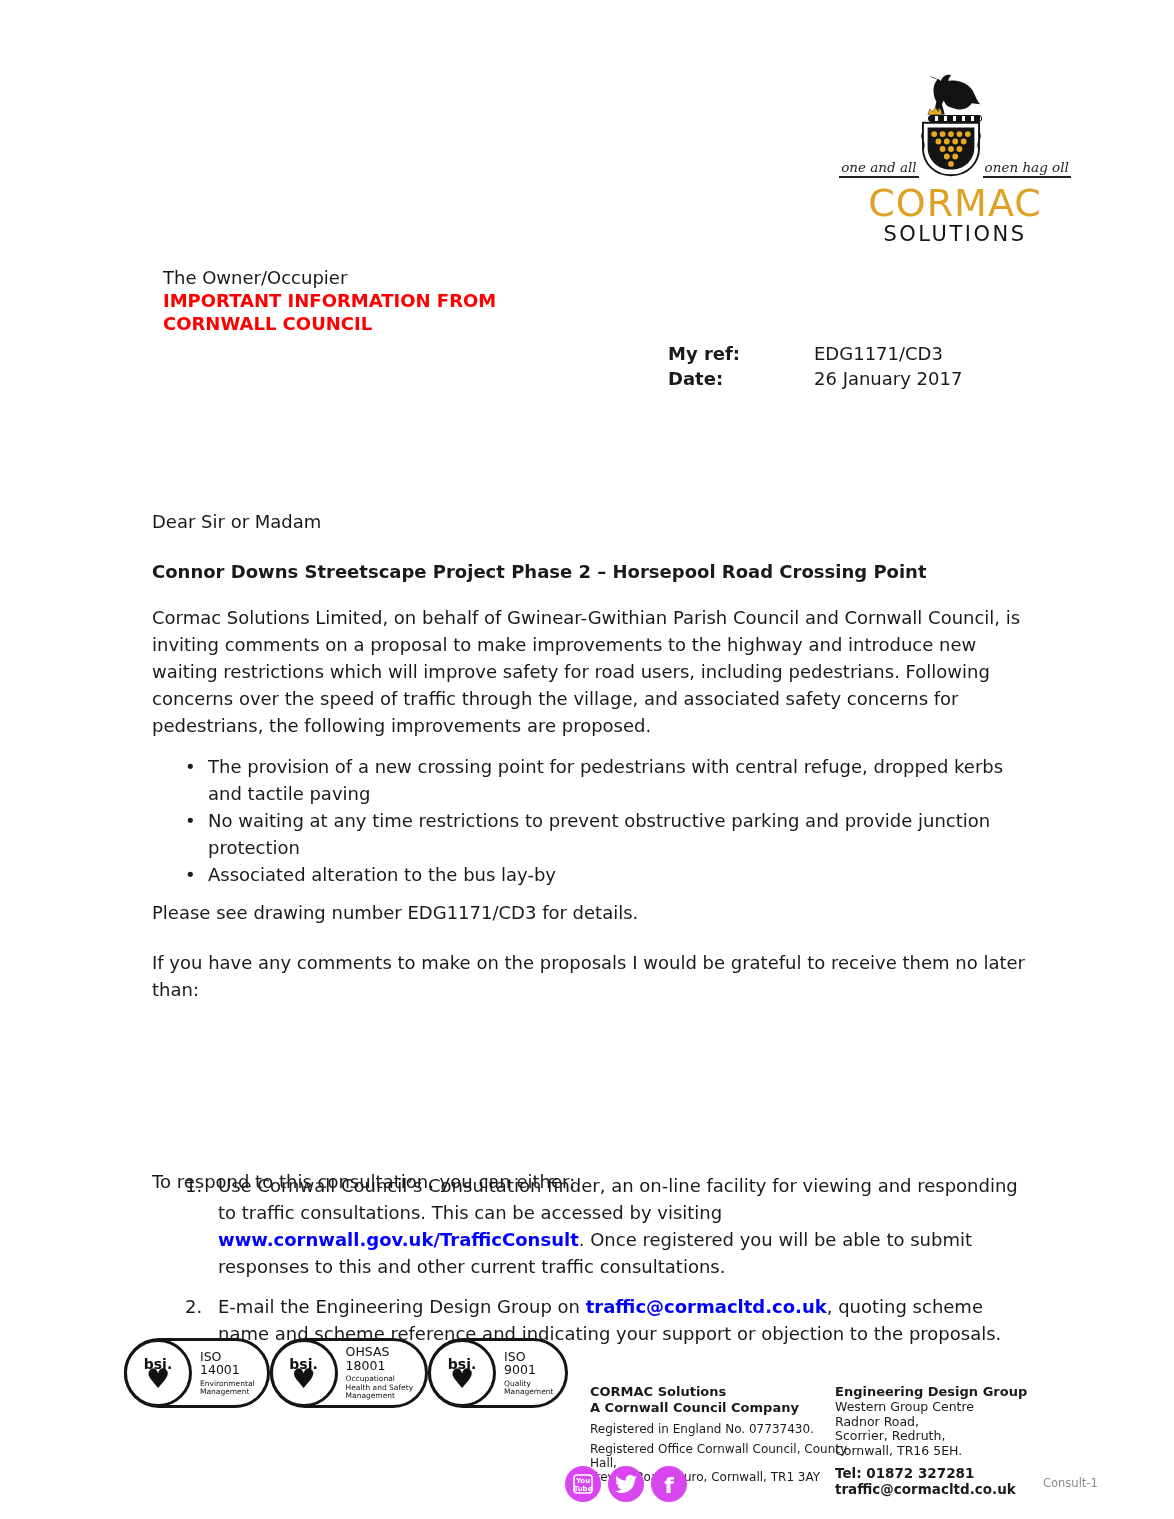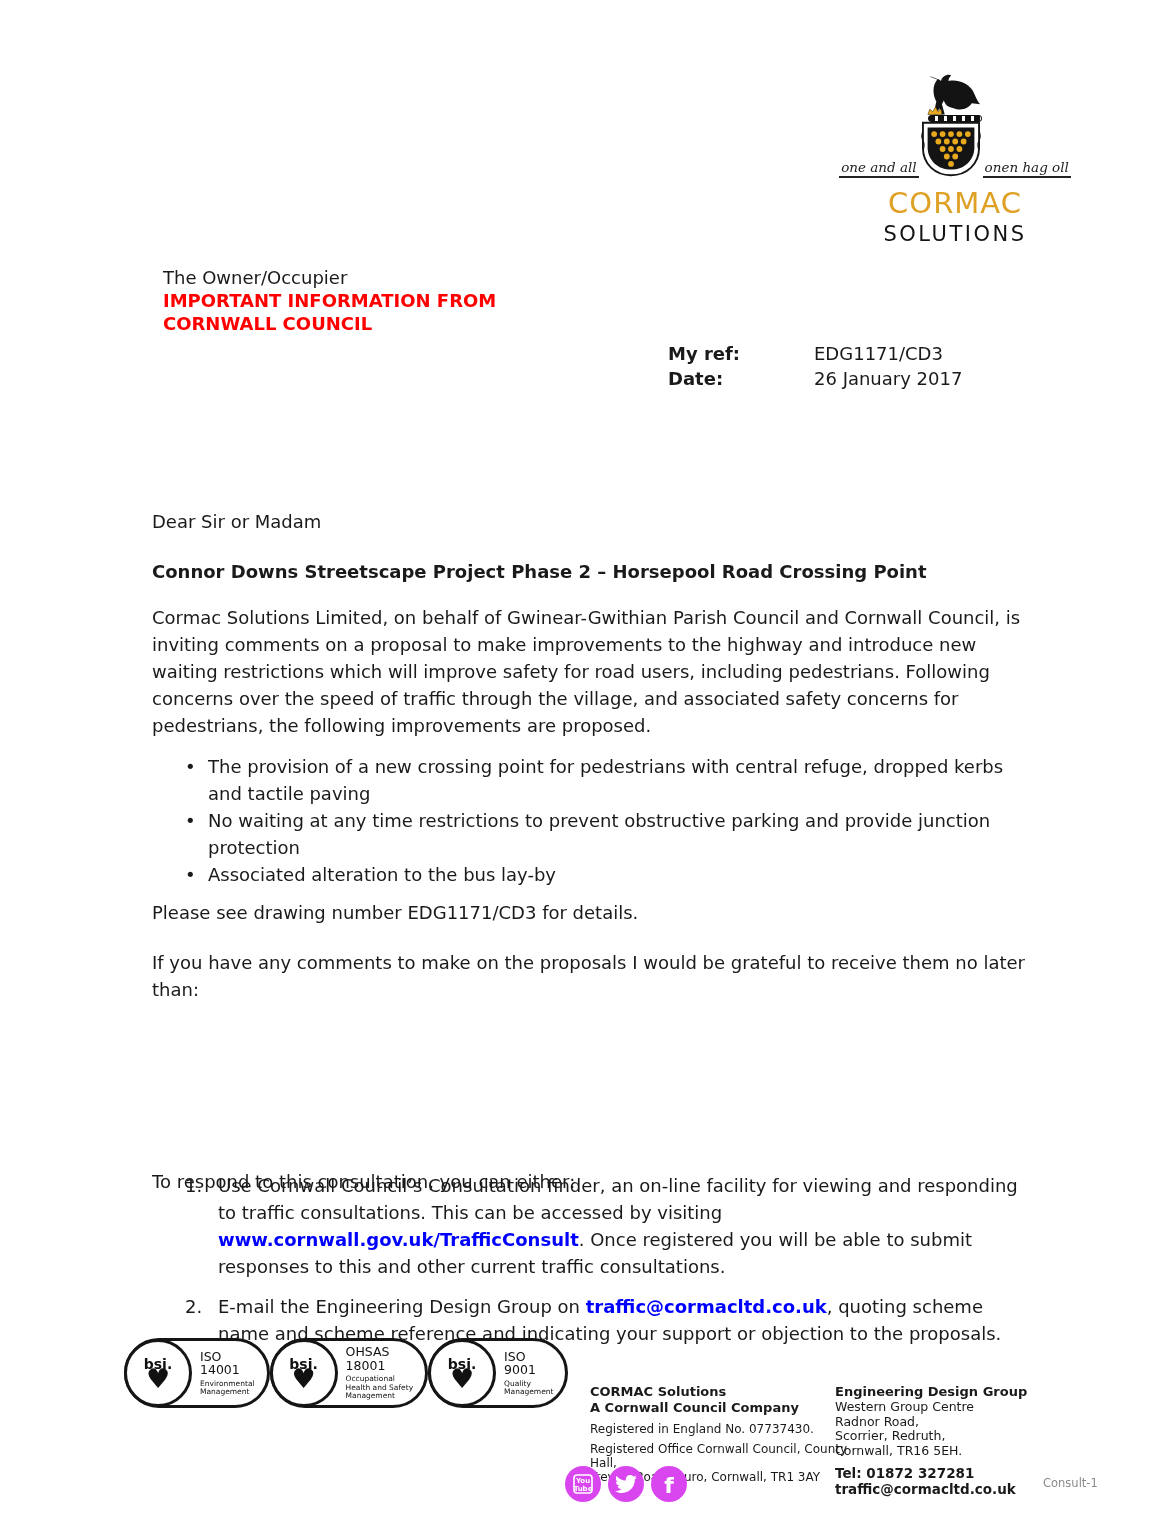--- a/index.html
+++ b/index.html
@@ -9,21 +9,21 @@
   
   .logo{position:absolute;left:866px;top:70px;width:178px;text-align:center;}
   .bird{display:block;margin:0 auto;width:56px;height:48px;}
   .wreath{width:52px;height:5px;margin:-3px auto 0;
           background:repeating-linear-gradient(90deg,#111 0 6px,#fff 6px 9px);
           border:1px solid #111;border-radius:3px;}
   .crest-row{display:flex;align-items:flex-end;justify-content:center;margin-top:-2px;}
   .motto{font-family:"DejaVu Serif",serif;font-style:italic;font-size:13.5px;color:#222;
          border-bottom:2px solid #222;padding:0 2px 1px 2px;white-space:nowrap;line-height:15px;}
   .shield{width:62px;height:58px;flex:none;margin:0 1px;}
-  .brand{font-size:29px;letter-spacing:1px;line-height:36px;margin-top:7px;font-weight:normal;}
+  .brand{font-size:38px;letter-spacing:1px;line-height:36px;margin-top:7px;font-weight:normal;}
   .brand-sub{font-size:21px;color:#141414;letter-spacing:2.5px;line-height:22px;margin-top:2px;}
 
   
   .recipient{position:absolute;left:163px;top:266px;font-size:18px;line-height:23px;}
   .recipient .warn{font-weight:bold;}
   .refblock{position:absolute;left:668px;top:341px;font-size:18px;line-height:25px;
             display:grid;grid-template-columns:146px auto;}
   .reflabel{font-weight:bold;}
 
   

